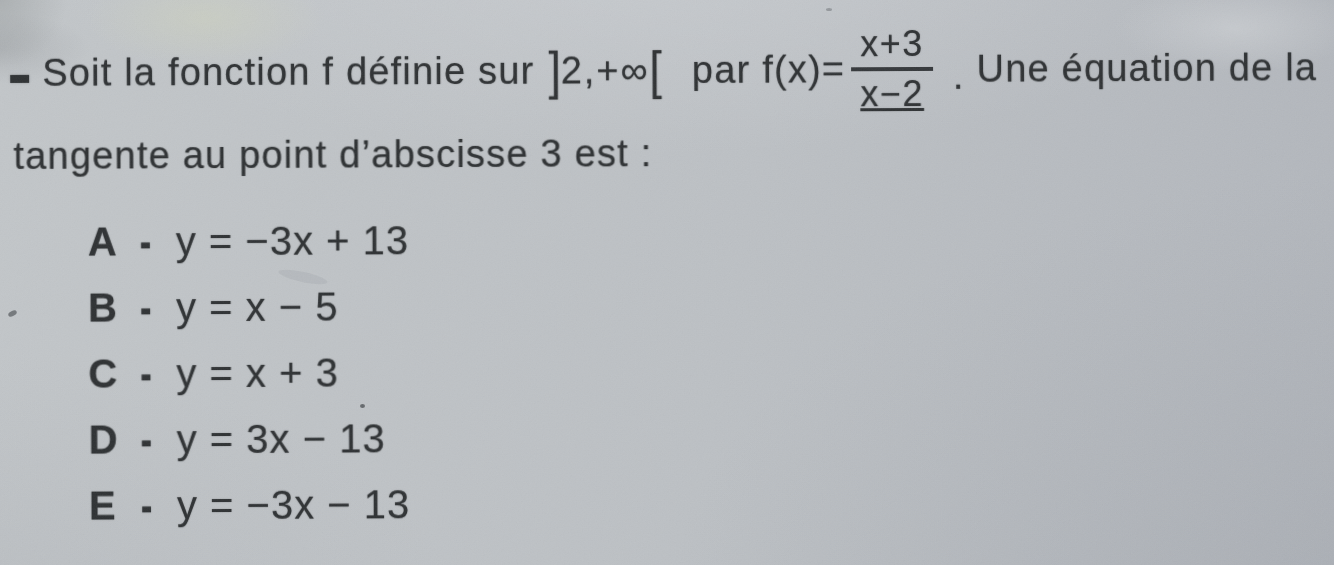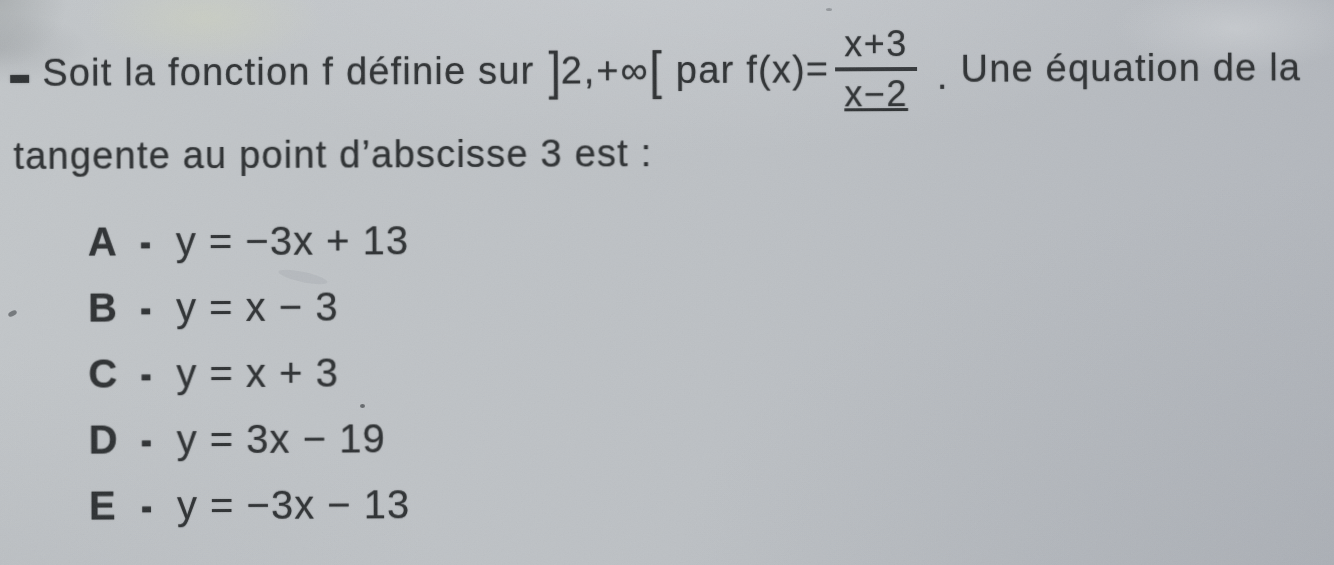--- a/index.html
+++ b/index.html
@@ -59,21 +59,21 @@
   .q-intro { margin-left: 10px; }
   .bracket {
     display: inline-block;
     font-size: 44px;
     font-weight: 400;
     transform: scaleY(1.18);
     letter-spacing: 0;
   }
   .bracket-open { margin-left: 14px; }
   .interval-body { letter-spacing: 2px; }
-  .q-parfx { margin-left: 14px; }
+  .q-parfx { margin-left: 30px; }
 
   .frac {
     display: inline-flex;
     flex-direction: column;
     align-items: center;
     margin: 0 4px 0 6px;
     font-size: 36px;
     line-height: 1.06;
     letter-spacing: 1.5px;
   }
@@ -177,31 +177,31 @@
 
     <div class="options">
       <div class="option">
         <span class="opt-label">A</span>
         <span class="opt-dash">-</span>
         <span class="opt-eq">y = −3x + 13</span>
       </div>
       <div class="option">
         <span class="opt-label">B</span>
         <span class="opt-dash">-</span>
-        <span class="opt-eq">y = x − 3</span>
+        <span class="opt-eq">y = x − 5</span>
       </div>
       <div class="option">
         <span class="opt-label">C</span>
         <span class="opt-dash">-</span>
         <span class="opt-eq">y = x + 3</span>
       </div>
       <div class="option">
         <span class="opt-label">D</span>
         <span class="opt-dash">-</span>
-        <span class="opt-eq">y = 3x − 19</span>
+        <span class="opt-eq">y = 3x − 13</span>
       </div>
       <div class="option">
         <span class="opt-label">E</span>
         <span class="opt-dash">-</span>
         <span class="opt-eq">y = −3x − 13</span>
       </div>
     </div>
   </div>
 
   <div class="speck speck1"></div>

